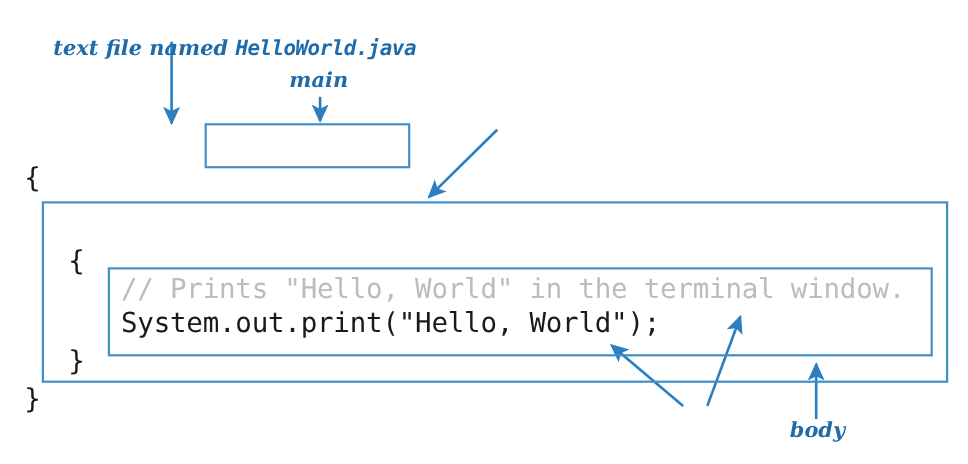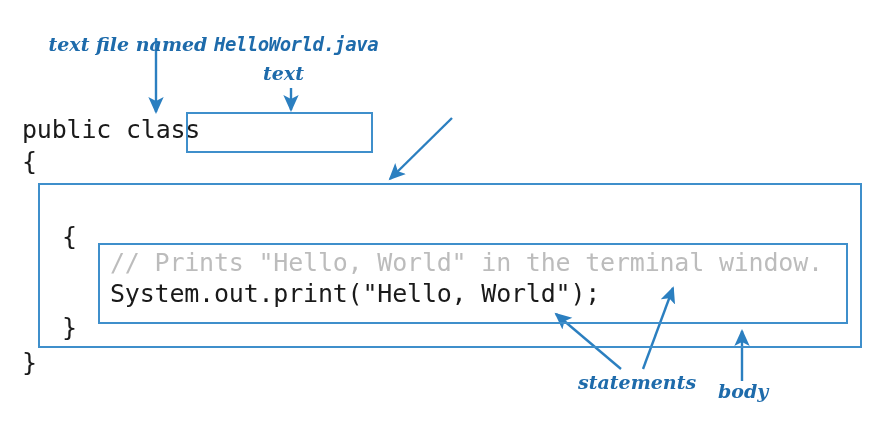--- a/index.html
+++ b/index.html
@@ -89,41 +89,39 @@
 
     <line x1="643" y1="369" x2="673" y2="288" stroke="#2b7fc0" stroke-width="2.4" marker-end="url(#ah)"></line>
 
     <line x1="742" y1="381" x2="742" y2="331" stroke="#2b7fc0" stroke-width="2.4" marker-end="url(#ah)"></line>
   </svg>
 
   <div class="anno" style="left:22px; top:11px;">
     <span>text file named </span><span class="mono">HelloWorld.java</span>
   </div>
 
-  <div class="anno" style="left:263px; top:62px;">text</div>
+  <div class="anno" style="left:263px; top:62px;">main</div>
 
 
-  <div class="code" style="left:22px; top:115px;">public class </div>
 
   <div class="box" style="left:186px; top:112px; width:187px; height:41px;"></div>
 
   <div class="code" style="left:22px; top:147px;">{</div>
 
   <div class="box" style="left:38px; top:183px; width:824px; height:165px;"></div>
 
 
   <div class="code" style="left:62px; top:222px;">{</div>
 
   <div class="box" style="left:98px; top:243px; width:750px; height:81px;"></div>
 
   <div class="code comment" style="left:110px; top:248px;">// Prints "Hello, World" in the terminal window.</div>
 
   <div class="code" style="left:110px; top:279px;">System.out.print("Hello, World");</div>
 
   <div class="code" style="left:62px; top:313px;">}</div>
 
   <div class="code" style="left:22px; top:348px;">}</div>
 
-  <div class="anno" style="left:578px; top:371px;">statements</div>
 
   <div class="anno" style="left:718px; top:380px;">body</div>
 
 </div>
 
 </body></html>

